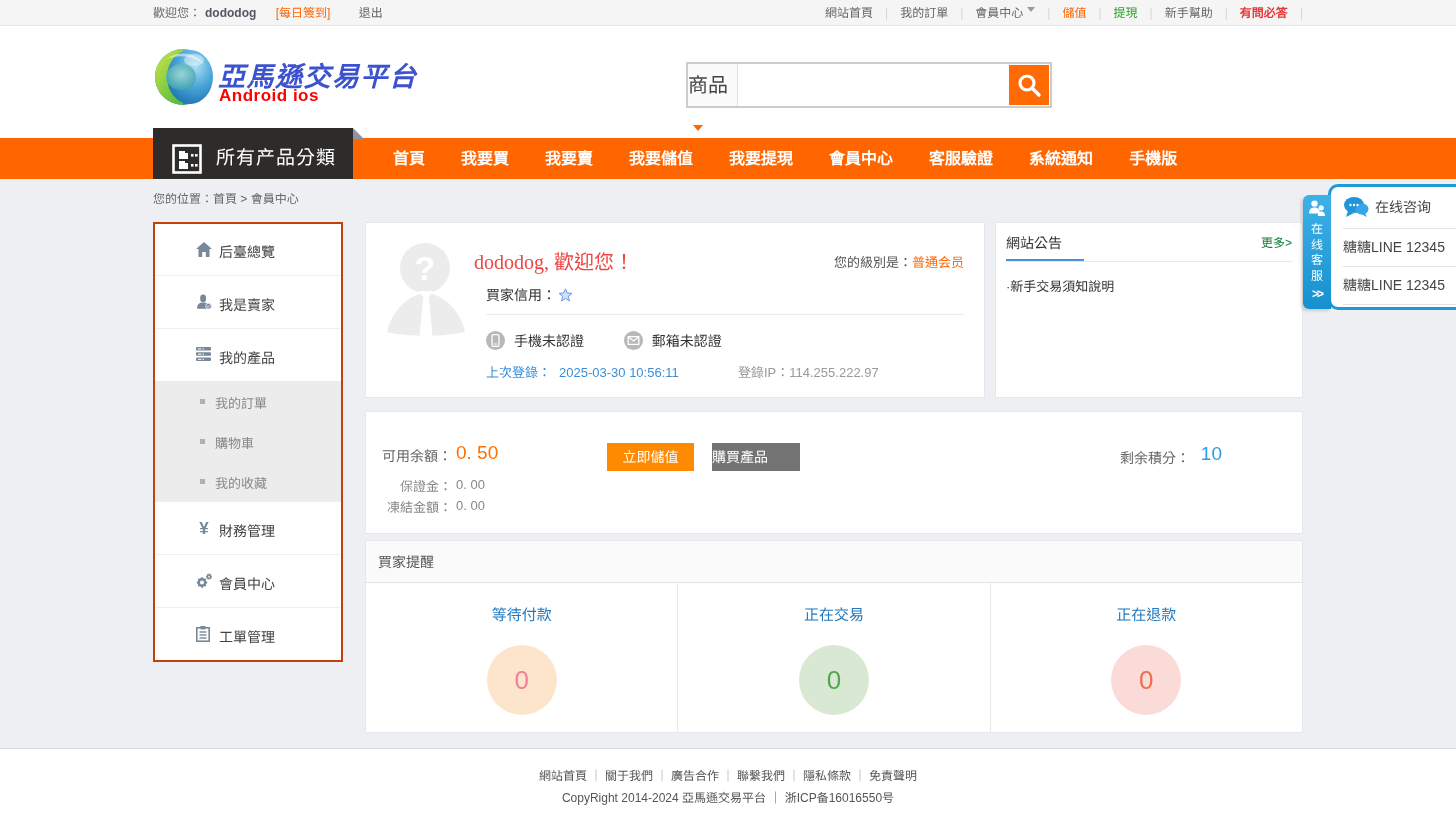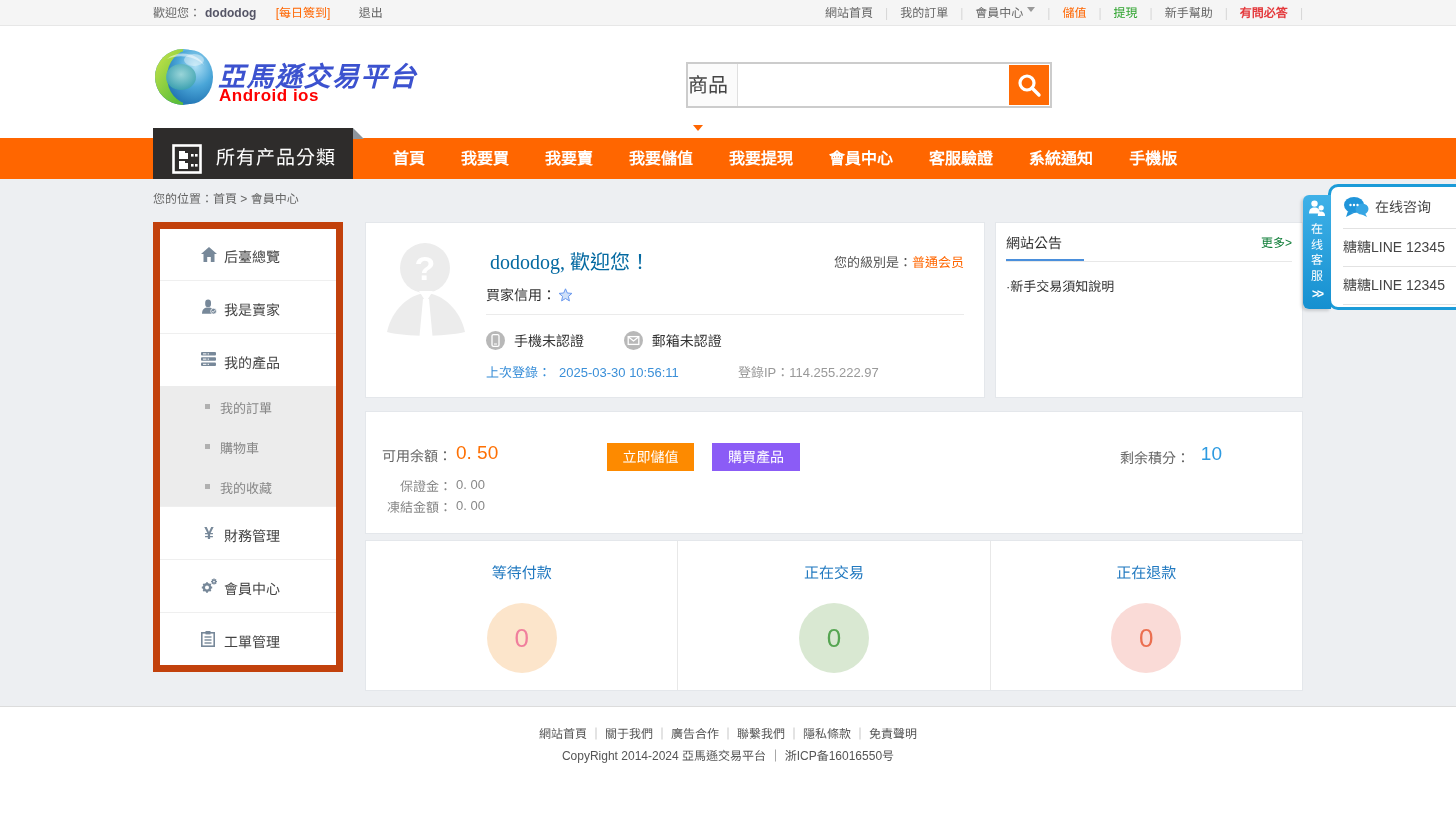--- a/index.html
+++ b/index.html
@@ -32,21 +32,21 @@
 .allcat .fold{position:absolute;left:200px;top:0;width:0;height:0;border-left:11px solid #8e959c;border-top:11px solid transparent}
 .allcat svg{position:absolute;left:19px;top:16px}
 .allcat b{position:absolute;left:63px;top:14px;font-size:19px;font-weight:normal;letter-spacing:1px}
 .nav ul{position:absolute;left:240px;top:0;height:41px}
 .nav li{float:left;margin-right:36px;line-height:41px;font-size:16px;font-weight:bold}
 .nav li a{color:#fff}
 
 .main{background:#edeff2;padding-bottom:15px}
 .crumb{height:37px;line-height:40px;font-size:12px;color:#666}
 .cols{display:flex;align-items:flex-start;margin-top:6px}
-.side{width:188px;background:#fff;border:7px solid #c2410c}
+.side{width:188px;background:#fff;border:2px solid #c2410c}
 .side .it{height:52px;line-height:53px;line-height:52px;border-bottom:1px solid #efefef;font-size:14px;color:#444;padding-left:43px;position:relative}
 .side .it svg{position:absolute;left:41px;top:18px}
 .side .it:first-child{height:51px;line-height:51px}
 .side .it span{margin-left:21px;position:relative;top:3px}
 .side .sub2{background:#ececec;border-bottom:1px solid #efefef}
 .side .s{height:40px;line-height:45px;font-size:13px;color:#888;padding-left:60px;position:relative}
 .side .s i{position:absolute;left:45px;top:18px;width:5px;height:5px;background:#b0b0b0}
 .maincol{flex:1;margin-left:22px}
 .row1{display:flex}
 .panel{background:#fff;border:1px solid #e4e7eb}
@@ -217,21 +217,21 @@
   <div class="maincol">
     <div class="row1">
       <div class="panel upanel">
         <svg width="80" height="97" viewBox="0 0 80 97" style="position:absolute;left:21px;top:16px">
           <circle cx="38" cy="29" r="25" fill="#ececec"></circle>
           <text x="38" y="41" font-size="34" font-weight="bold" fill="#ffffff" text-anchor="middle" font-family="Liberation Sans">?</text>
           <path d="M0 93 C5 70 23 55 39 54 C55 55 73 70 78 93 C56 98 20 98 0 93 Z" fill="#ececec"></path>
           <path d="M32 52 L39 63 L46 52 Z" fill="#ffffff"></path>
           <path d="M36 60 L42 60 L45.5 97 L32.5 97 Z" fill="#ffffff"></path>
         </svg>
-        <div style="position:absolute;left:124px;top:23px;font-size:20px;color:#0369a1;font-family:'Liberation Serif',serif">dododog, 歡迎您！</div>
+        <div style="position:absolute;left:108px;top:23px;font-size:20px;color:#ef4444;font-family:'Liberation Serif',serif">dododog, 歡迎您！</div>
         <div style="position:absolute;right:20px;top:29px;font-size:13px;color:#555">您的級別是：<span style="color:#ff6600">普通会员</span></div>
         <div style="position:absolute;left:120px;top:61px;font-size:14px;color:#333">買家信用：<svg width="15" height="14" viewBox="0 0 15 14" style="vertical-align:-2px;margin-left:2px">
                   <path d="M7.5 0.8 L9.3 5 L13.9 5.4 L10.4 8.4 L11.4 12.9 L7.5 10.5 L3.6 12.9 L4.6 8.4 L1.1 5.4 L5.7 5 Z" fill="#cfe0f8" stroke="#6897ee" stroke-width="1"></path>
                 </svg></div>
         <div style="position:absolute;left:120px;top:91px;right:20px;border-top:1px solid #ebebeb"></div>
         <div style="position:absolute;left:120px;top:107px;font-size:14px;color:#333">
           <svg width="19" height="19" viewBox="0 0 19 19" style="vertical-align:-4px">
                   <circle cx="9.5" cy="9.5" r="9.5" fill="#b8b8b8"></circle>
                   <rect x="6" y="3.6" width="7" height="11.8" rx="1.4" fill="none" stroke="#fff" stroke-width="1.3"></rect>
                   <line x1="8" y1="13" x2="11" y2="13" stroke="#fff" stroke-width="1"></line>
@@ -256,25 +256,26 @@
       </div>
     </div>
     <div class="panel bpanel">
       <div style="position:absolute;left:0px;top:33px;width:86px;text-align:right;font-size:14px;color:#666">可用余額：</div>
       <div style="position:absolute;left:90px;top:30px;font-size:19px;color:#fe7003">0. 50</div>
       <div style="position:absolute;left:0px;top:64px;width:86px;text-align:right;font-size:13px;color:#888">保證金：</div>
       <div style="position:absolute;left:90px;top:65px;font-size:13px;color:#888">0. 00</div>
       <div style="position:absolute;left:0px;top:85px;width:86px;text-align:right;font-size:13px;color:#888">凍結金額：</div>
       <div style="position:absolute;left:90px;top:86px;font-size:13px;color:#888">0. 00</div>
       <div style="position:absolute;left:241px;top:31px;width:87px;height:28px;background:#fd8a00;color:#fff;font-size:14px;text-align:center;line-height:28px">立即儲值</div>
-      <div style="position:absolute;left:346px;top:31px;width:88px;height:28px;background:#8b5cf6;color:#fff;font-size:14px;text-align:center;line-height:28px">購買產品</div>
+      <div style="position:absolute;left:346px;top:31px;width:88px;height:28px;background:#737373;color:#fff;font-size:14px;text-align:left;line-height:28px">購買產品</div>
       <div style="position:absolute;right:112px;top:35px;font-size:14px;color:#666">剩余積分：</div>
       <div style="position:absolute;right:80px;top:31px;font-size:19px;color:#2d9ae0">10</div>
     </div>
     <div class="panel rpanel">
+      <div style="height:41px;line-height:42px;background:#fafafa;border-bottom:1px solid #e3e3e3;font-size:14px;color:#555;padding-left:12px">買家提醒</div>
       <div style="display:flex;height:149px">
         <div style="flex:1;border-right:1px solid #e8e8e8;text-align:center">
           <div style="margin-top:20px;font-size:15px;color:#2179c0">等待付款</div>
           <div style="margin:21px auto 0;width:70px;height:70px;border-radius:50%;background:#fce5cb;line-height:70px;font-size:26px;color:#f07f9d">0</div>
         </div>
         <div style="flex:1;border-right:1px solid #e8e8e8;text-align:center">
           <div style="margin-top:20px;font-size:15px;color:#2179c0">正在交易</div>
           <div style="margin:21px auto 0;width:70px;height:70px;border-radius:50%;background:#d9e8d2;line-height:70px;font-size:26px;color:#56a552">0</div>
         </div>
         <div style="flex:1;text-align:center">

